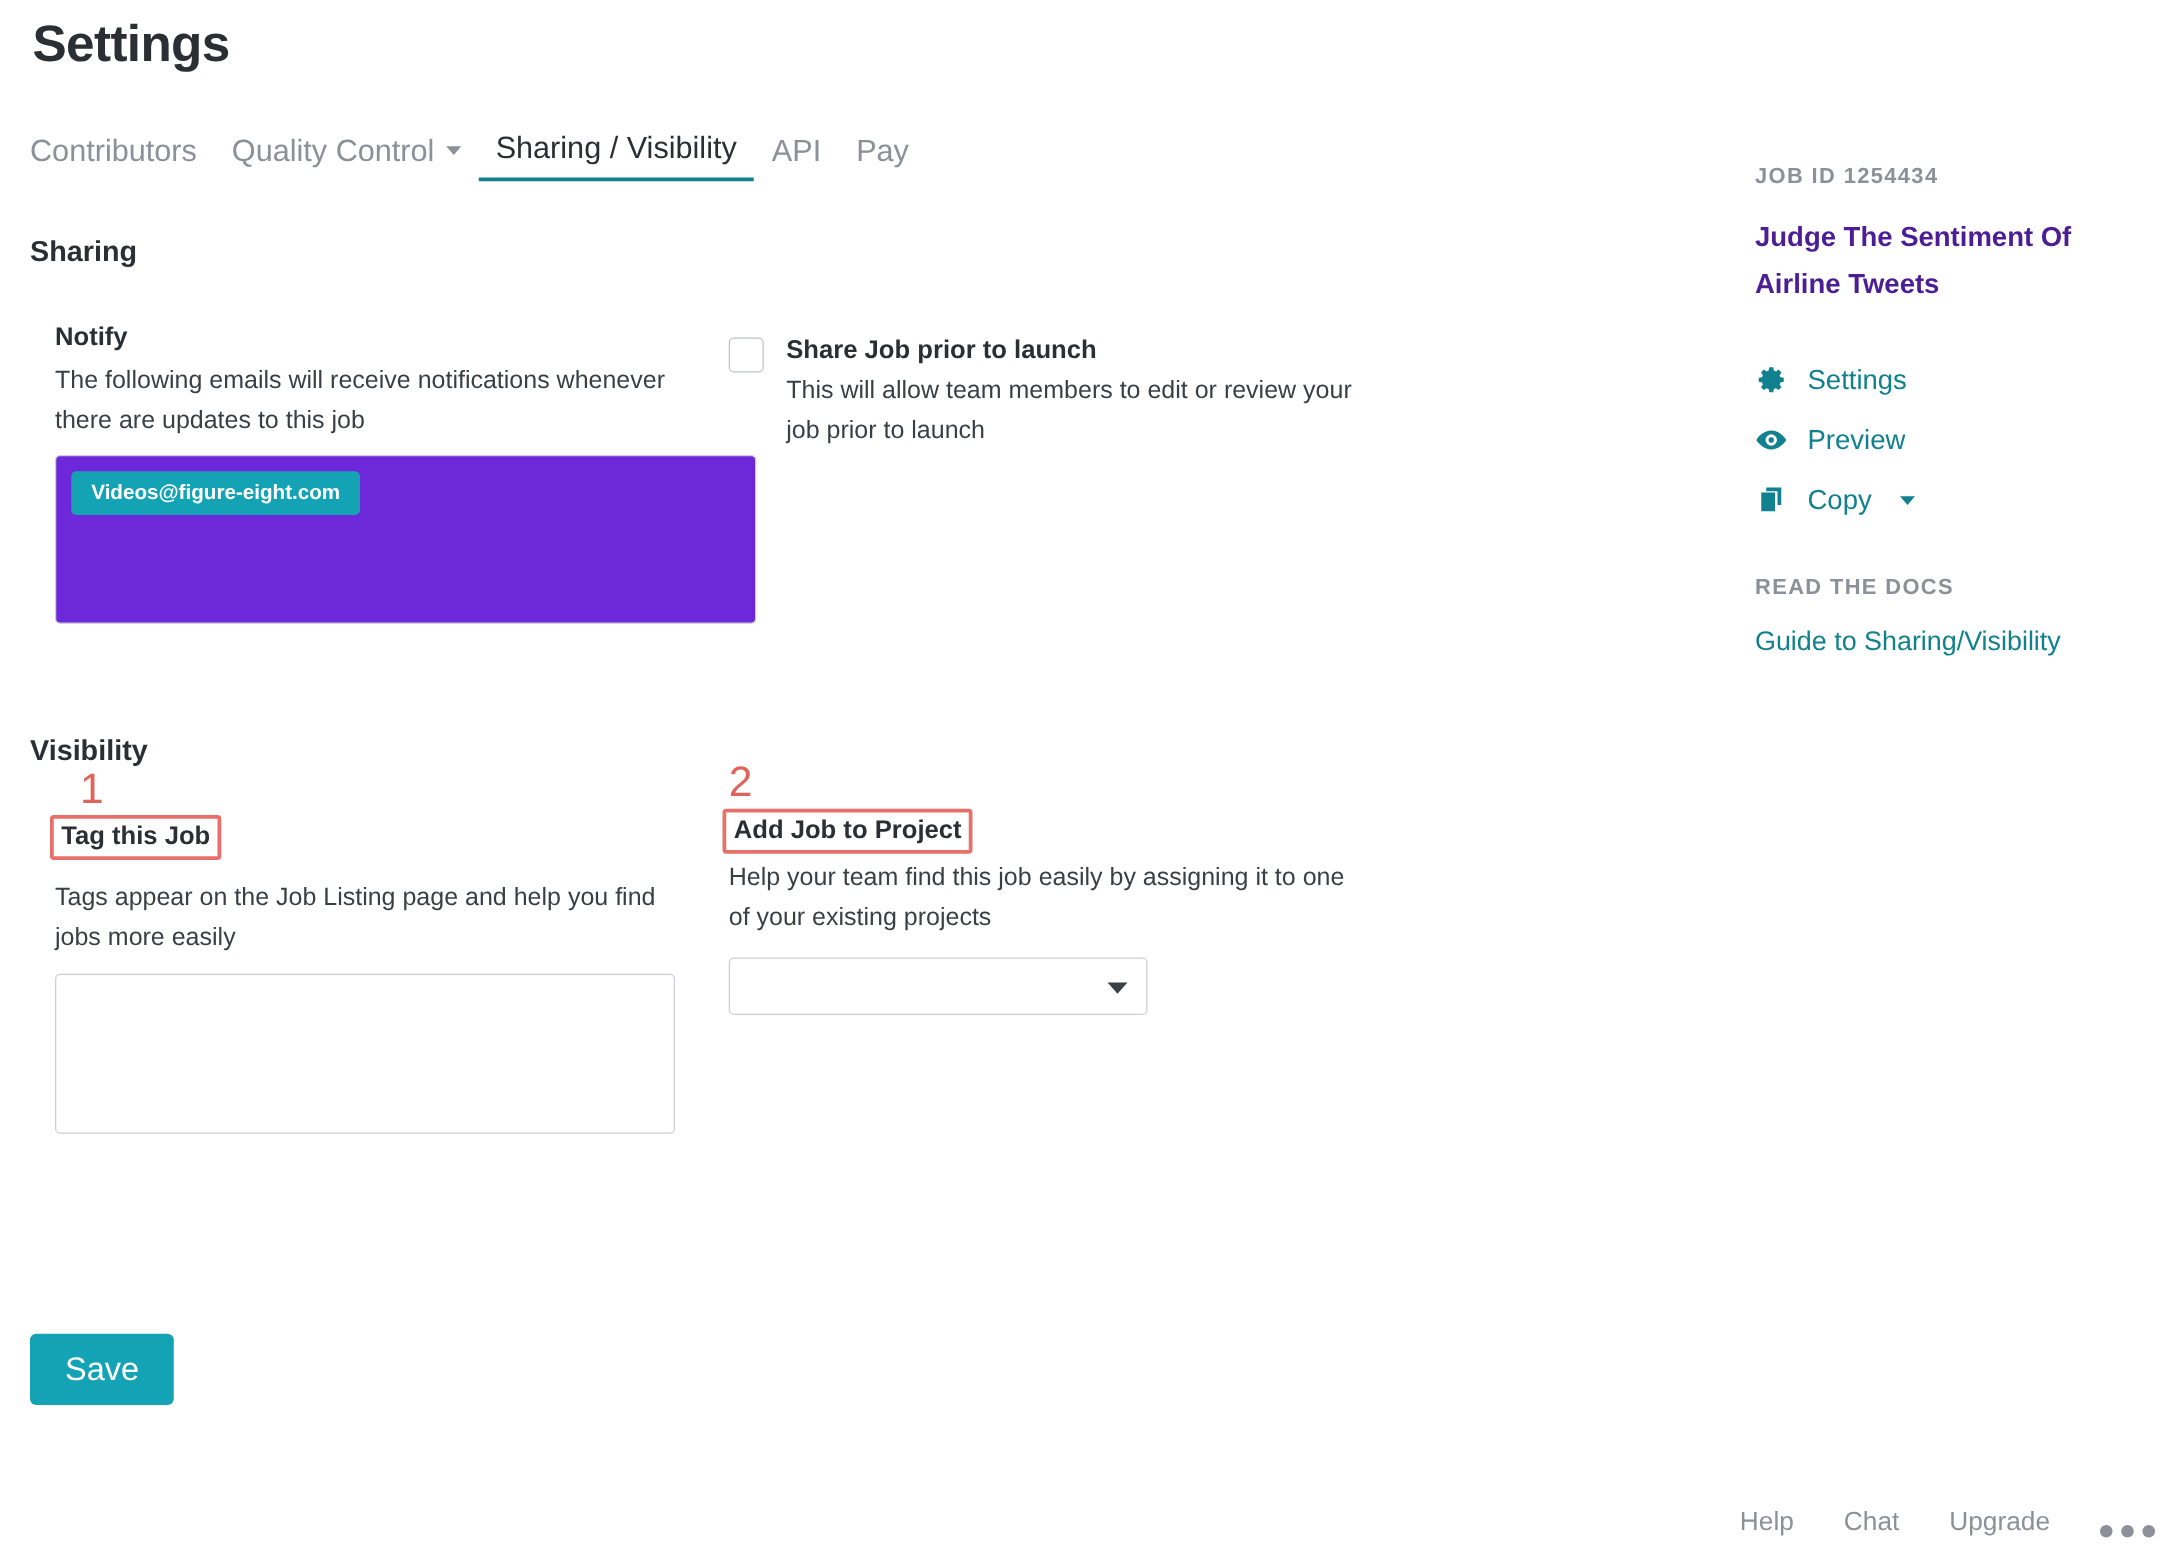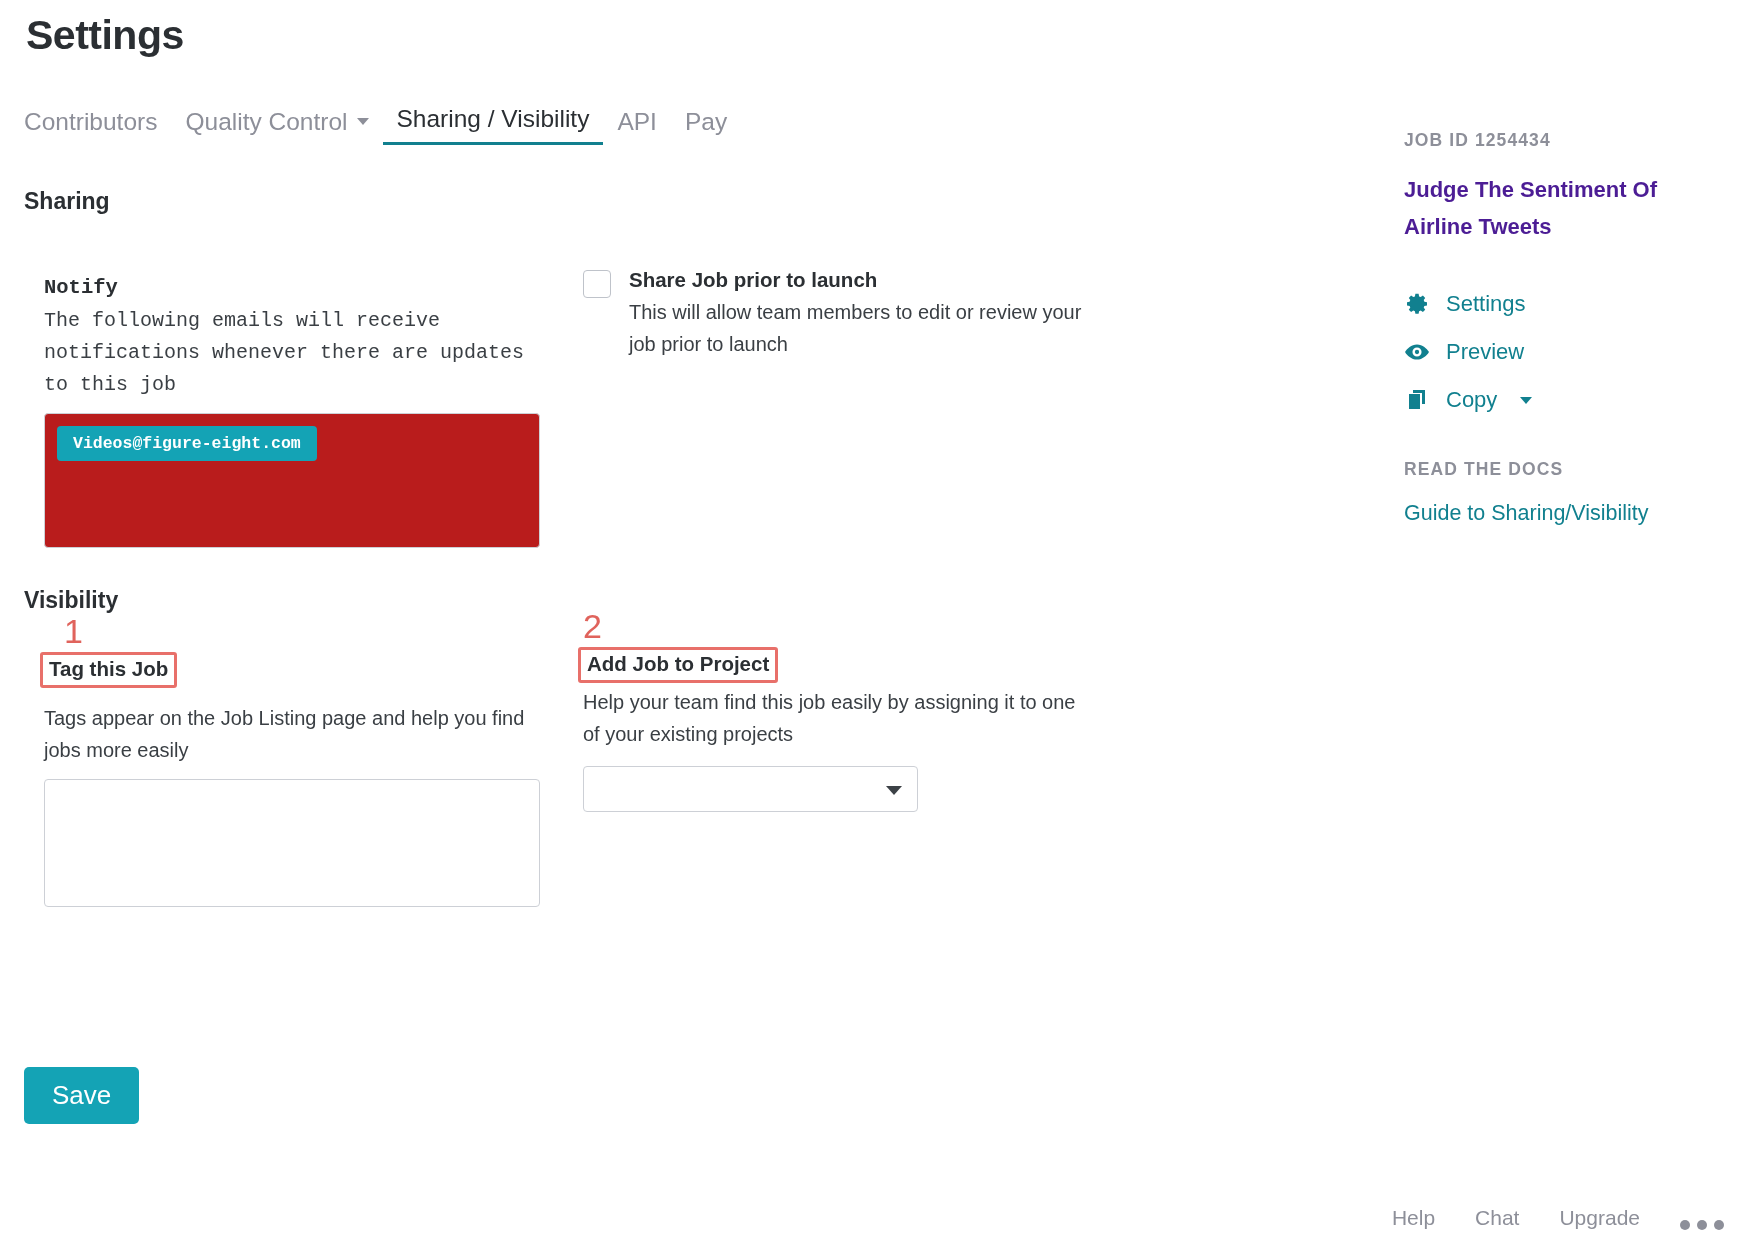--- a/index.html
+++ b/index.html
@@ -86,22 +86,22 @@
   .field-desc {
     font-size: 20px;
     line-height: 32px;
     color: #3a3f44;
     margin: 0;
   }
 
   .tag-box {
     border: 1px solid #cdd0d6;
     border-radius: 4px;
-    background: #b91c1c;
-    width: 496px;
+    background: #6d28d9;
+    width: 561px;
     height: 135px;
     margin-top: 12px;
     padding: 12px;
   }
   .email-chip {
     display: inline-block;
     background: #14a3b5;
     color: #ffffff;
     font-size: 16.5px;
     font-weight: bold;
@@ -291,21 +291,21 @@
     <div class="tab">
       <span>API</span>
     </div>
     <div class="tab">
       <span>Pay</span>
     </div>
   </div>
 
   <div class="section-title" id="sharing-title">Sharing</div>
 
-  <div class="col-left" style="top:276px;font-family:Liberation Mono, monospace;">
+  <div class="col-left" style="top:258px;">
     <div class="field-label">Notify</div>
     <p class="field-desc">The following emails will receive notifications whenever there are updates to this job</p>
     <div class="tag-box">
       <span class="email-chip">Videos@figure-eight.com</span>
     </div>
   </div>
 
   <div class="col-right" style="top:268px;">
     <div class="check-row">
       <div class="checkbox"></div>

